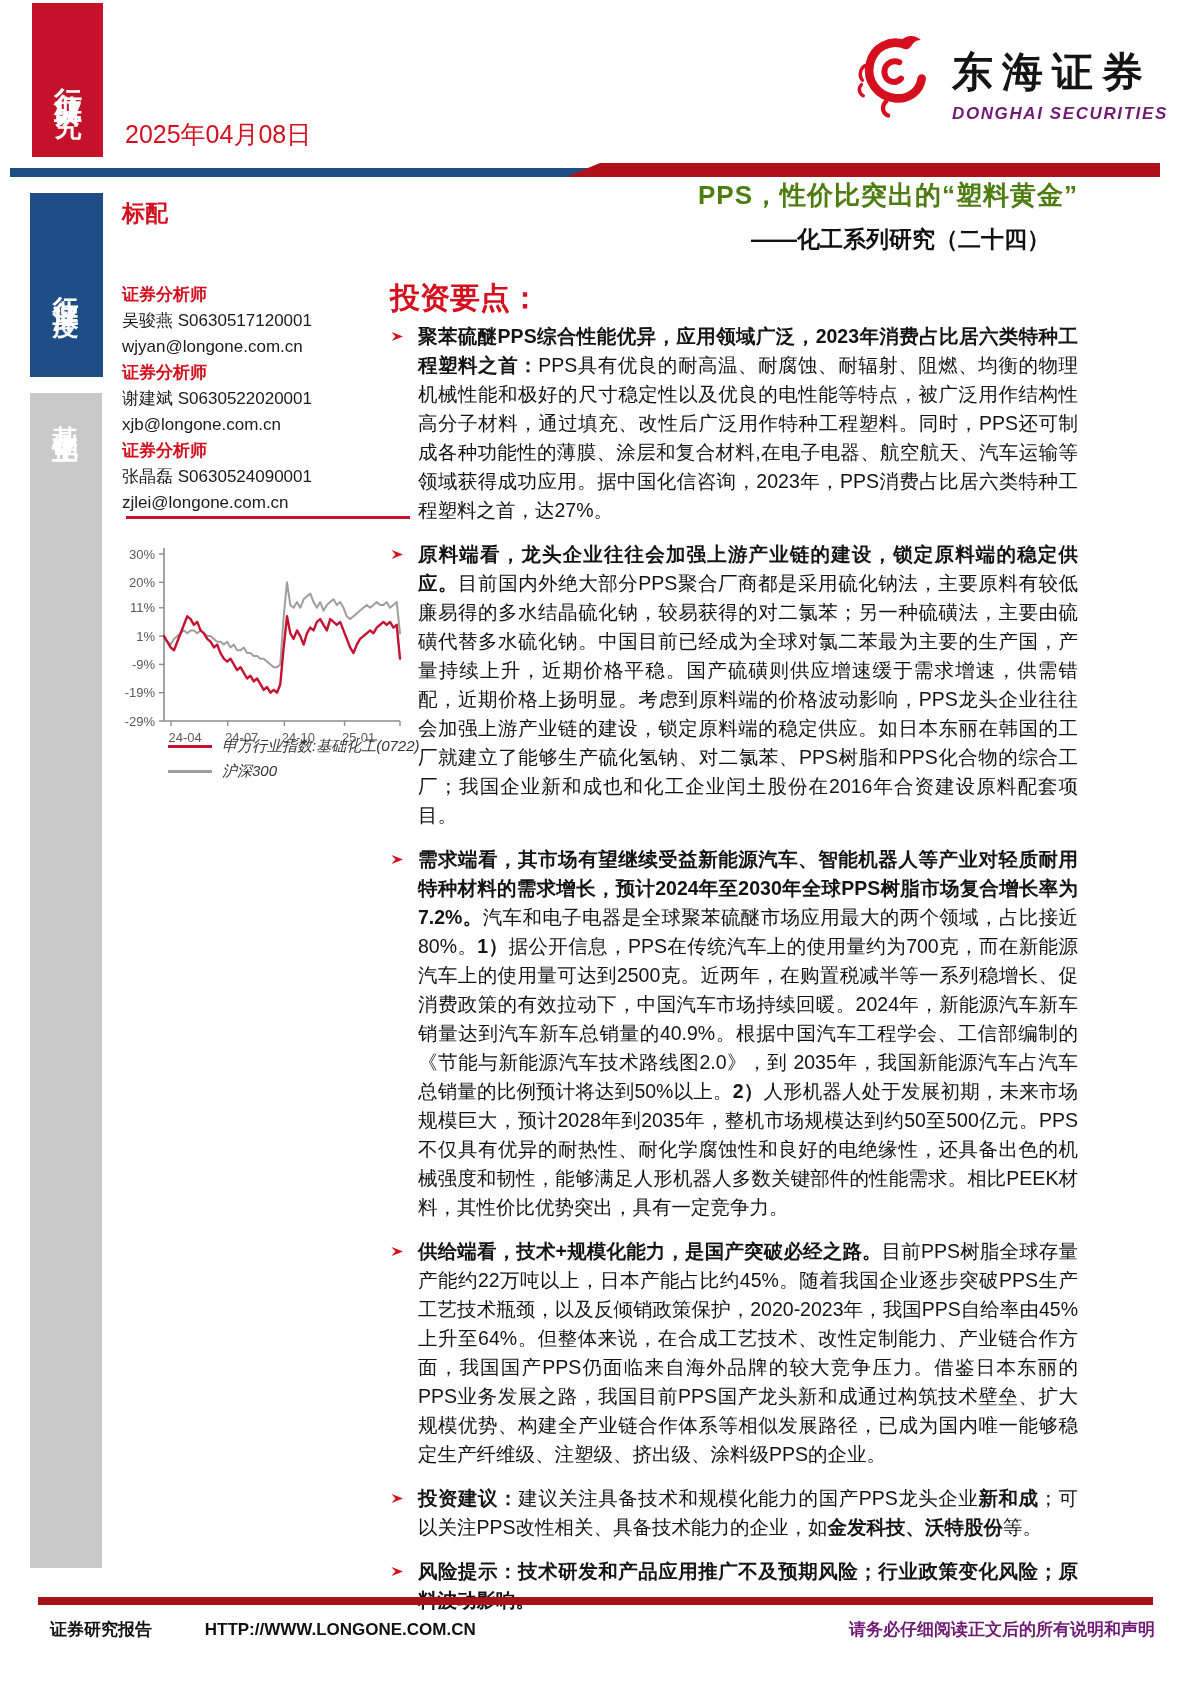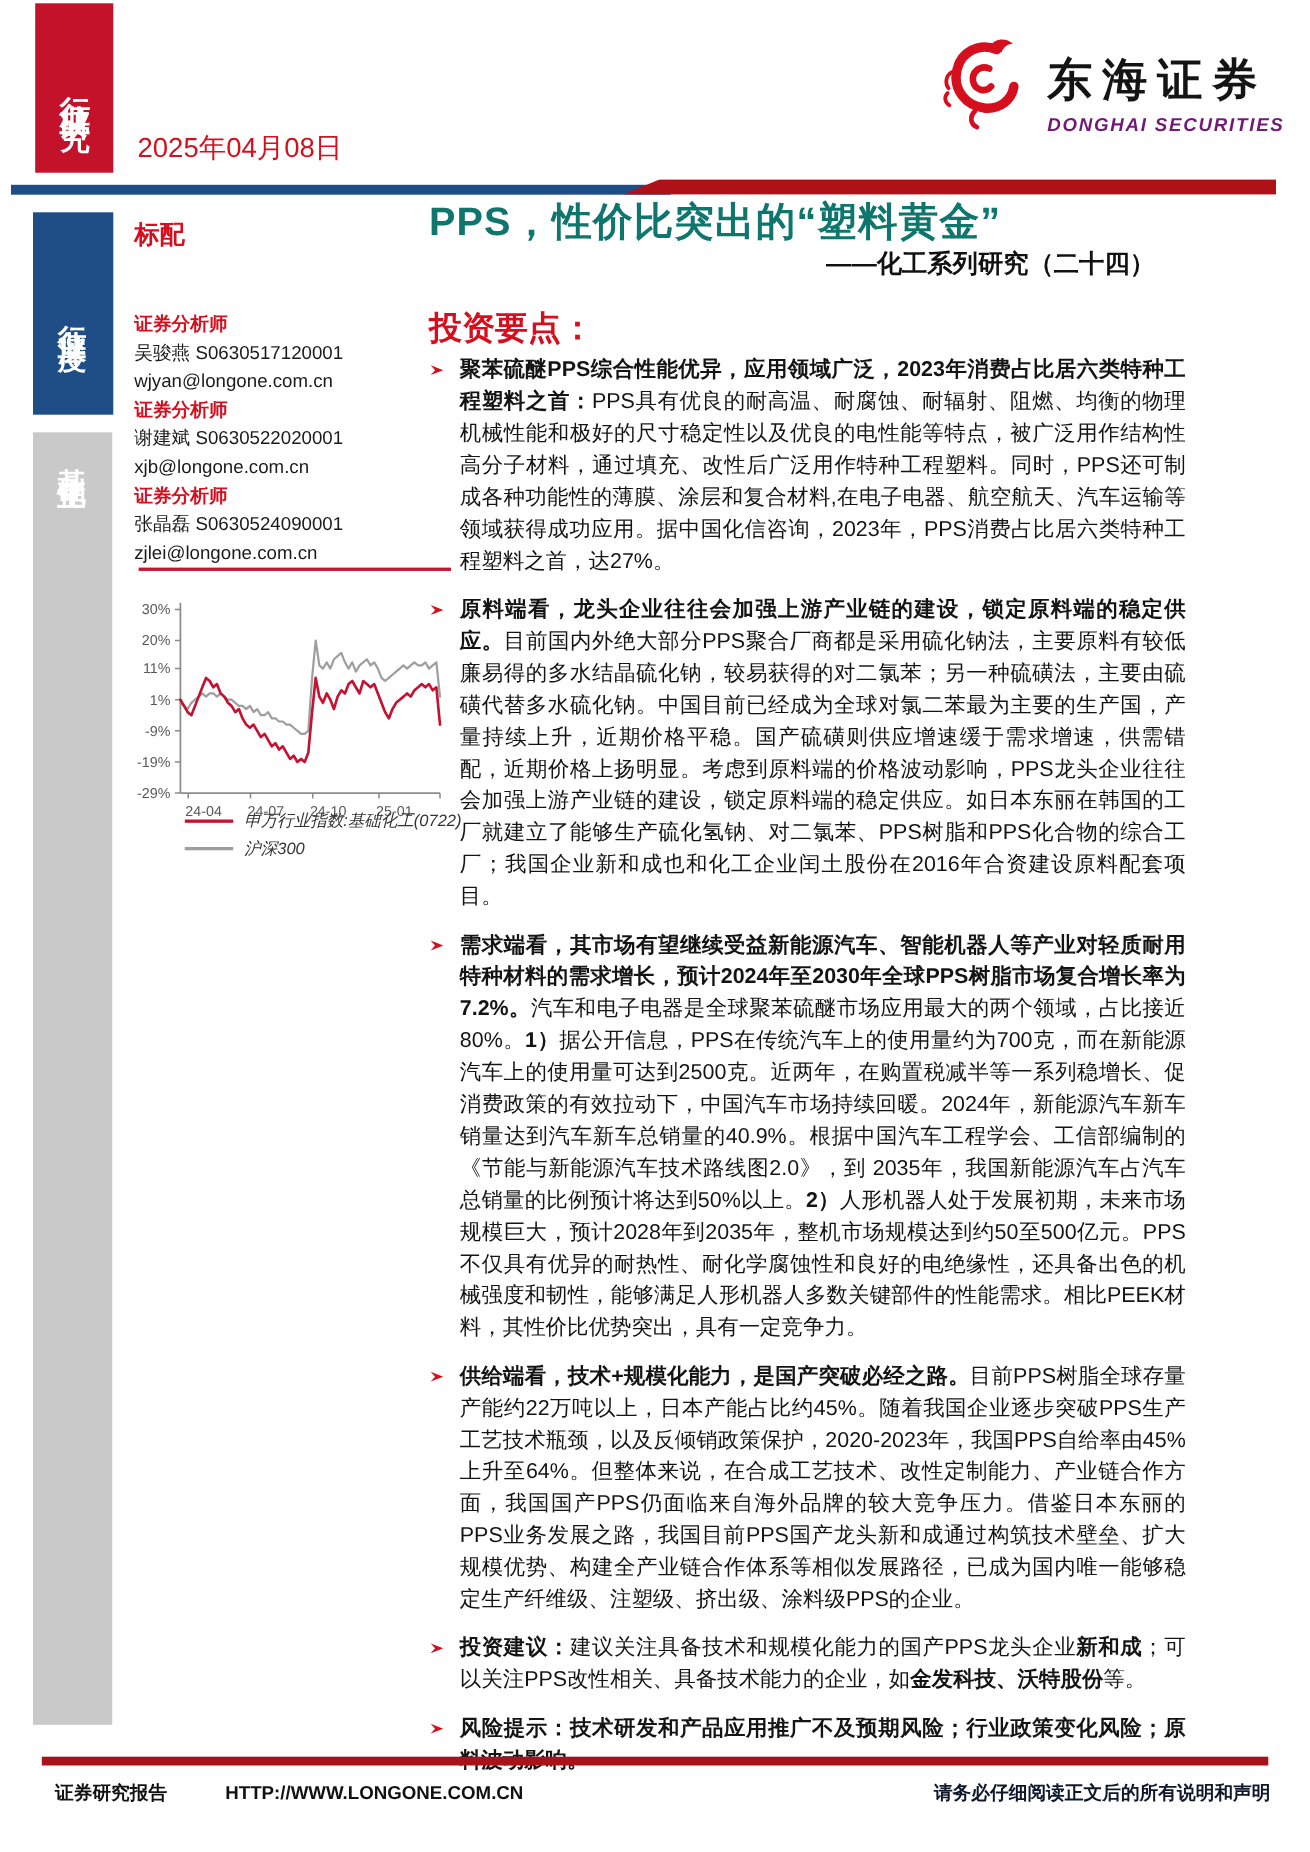--- a/index.html
+++ b/index.html
@@ -35,36 +35,36 @@
   .analyst-line{font-size:17px;color:#1a1a1a;line-height:26px;}
   .divider-red{position:absolute;left:126px;top:516px;width:284px;height:3px;background:#C41230;}
 
   .chart-wrap{position:absolute;left:106px;top:538px;}
   .legend{position:absolute;left:168px;top:734px;font-style:italic;}
   .legend-row{display:flex;align-items:center;height:25px;}
   .legend-swatch{display:inline-block;width:44px;height:3px;margin-right:10px;}
   .legend-label{font-size:15px;color:#333;}
 
   
-  .title{position:absolute;left:390px;top:178px;width:688px;text-align:left;
-         font-size:36px;font-weight:bold;color:#0f766e;letter-spacing:1px;}
+  .title{position:absolute;left:390px;top:178px;width:688px;text-align:right;
+         font-size:26px;font-weight:bold;color:#4d7c0f;letter-spacing:1px;}
   .subtitle{position:absolute;left:390px;top:224px;width:660px;text-align:right;
          font-size:23px;font-weight:bold;color:#111;}
   .heading{position:absolute;left:390px;top:278px;font-size:30px;font-weight:bold;color:#D50F1E;}
   .bullets{position:absolute;left:390px;top:322px;width:688px;}
   .bullet{position:relative;padding-left:28px;margin-bottom:15px;font-size:19.5px;line-height:29px;
           text-align:justify;color:#141414;}
   .bullet .marker{position:absolute;left:0;top:7px;}
   .seg-b{font-weight:bold;}
 
   
   .footer-bar{position:absolute;left:38px;top:1597px;width:1115px;height:8px;background:#A8121B;}
   .footer-left{position:absolute;left:50px;top:1618px;font-size:17px;font-weight:bold;color:#111;}
   .footer-left .url{margin-left:26px;padding-left:22px;}
-  .footer-right{position:absolute;right:36px;top:1618px;font-size:17px;font-weight:bold;color:#0f172a;}
+  .footer-right{position:absolute;right:36px;top:1618px;font-size:17px;font-weight:bold;color:#701a75;}
 
   svg text{font-family:"Liberation Sans","DejaVu Sans",sans-serif;}
 </style>
 </head>
 <body>
 
 <div class="page">
 
   <div class="tag-box">
     <span>行业研究</span>

